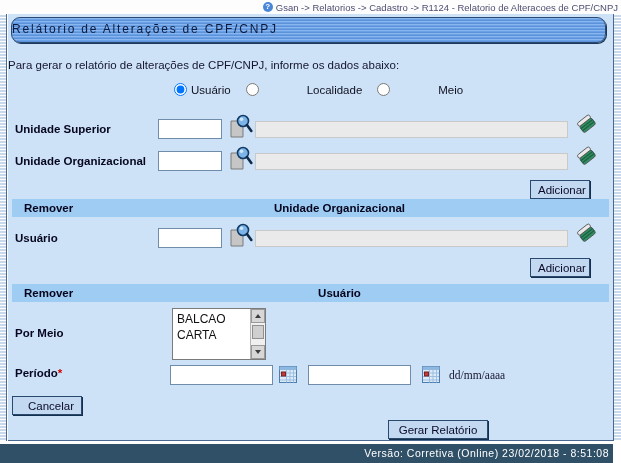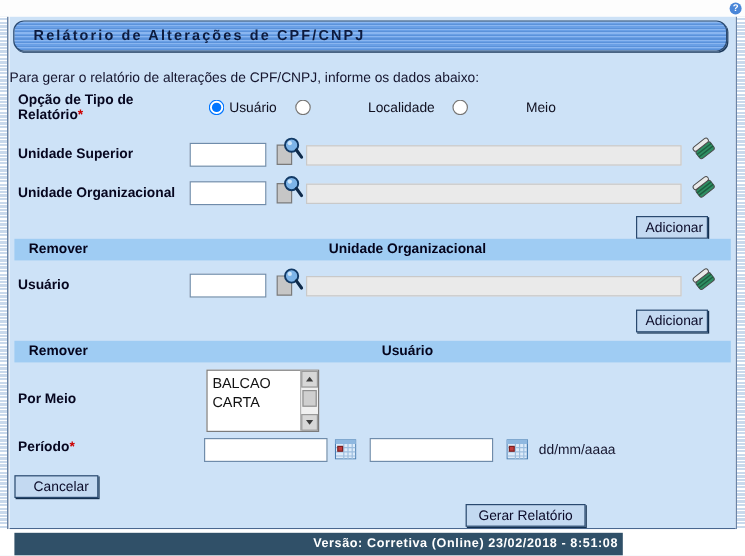--- a/index.html
+++ b/index.html
@@ -19,21 +19,21 @@
   .edge.left  { left:0; border-right:1px solid #49678f; }
   .edge.right { right:0; border-left:1px solid #49678f; width:8px; }
 
   
   .content { position:absolute; left:8px; top:14px; width:605px; height:427px;
              background:#cde2f7; border-bottom:1px solid #49678f; }
 
   .titlebar { position:absolute; left:3px; top:3px; width:595px; height:26px;
               background:repeating-linear-gradient(180deg,#8ab6f0 0 1px,#6aa0e6 1px 2px,#5b92da 2px 3px);
               border:1px solid #2a4a72; border-radius:9px; box-shadow:1px 1px 0 #1d3a5c; }
-  .titlebar span { display:block; padding-left:16px; line-height:23px; font-size:12px; font-weight:bold;
+  .titlebar span { display:block; line-height:23px; font-size:12px; font-weight:normal;
                    letter-spacing:1.8px; color:#0d1b3e; }
 
   .intro { position:absolute; left:0; top:45px; font-size:11.5px; color:#15152e; }
 
   .lbl { position:absolute; font-weight:bold; font-size:11.5px; color:#06061f; }
   .req { color:#cc0000; }
 
   .radio-row { position:absolute; left:166px; top:69px; display:flex; align-items:center;
                font-size:11.5px; color:#101020; }
   .radio-row input { width:13px; height:13px; margin:0 4px 0 0; }
@@ -61,50 +61,48 @@
   .listbox .opt { font-size:12px; height:16px; line-height:16px; padding-left:4px; color:#111; cursor:default; }
   .listbox .sb { width:15px; border-left:1px solid #b5b5b5; display:flex; flex-direction:column; background:#f0f0f0; }
   .sb-btn { width:14px; height:14px; background:#d7d7d7; border:1px solid #9a9a9a;
             display:flex; align-items:center; justify-content:center; cursor:pointer; flex:0 0 auto; }
   .tri-up   { width:0; height:0; border-left:3px solid transparent; border-right:3px solid transparent; border-bottom:4px solid #3c3c3c; }
   .tri-down { width:0; height:0; border-left:3px solid transparent; border-right:3px solid transparent; border-top:4px solid #3c3c3c; }
   .sb-track { flex:1; position:relative; }
   .sb-thumb { position:absolute; left:1px; top:2px; width:12px; height:14px; background:#cfcfcf; border:1px solid #909090; cursor:pointer; }
 
   .date-input { width:103px; }
-  .hint { position:absolute; left:441px; top:355px; font-size:11.5px; color:#15152e; }
+  .hint { position:absolute; left:441px; top:355px; font-size:11.5px; color:#15152e;font-family:Liberation Serif, serif; }
 
   .white-strip { position:absolute; left:0; top:441px; width:621px; height:3px; background:#ffffff; }
-  .versionbar { position:absolute; left:12px; top:444px; width:507px; height:19px; background:#305068;
-                color:#ffffff; font-size:10.5px; font-weight:bold; letter-spacing:0.5px;
+  .versionbar { position:absolute; left:0; top:444px; width:613px; height:19px; background:#305068;
+                color:#ffffff; font-size:10.5px; font-weight:normal; letter-spacing:0.5px;
                 text-align:right; line-height:18px; padding-right:4px; }
 </style>
 </head>
 <body>
 
 <div class="screen">
 
   <div class="topbar">
     <span class="help-icon">?</span>
+    <span class="breadcrumb">Gsan -&gt; Relatorios -&gt; Cadastro -&gt; R1124 - Relatorio de Alteracoes de CPF/CNPJ</span>
   </div>
 
   <div class="edge left"></div>
   <div class="edge right"></div>
 
   <div class="content">
 
     <div class="titlebar">
       <span>Relátorio de Alterações de CPF/CNPJ</span>
     </div>
 
     <div class="intro">Para gerar o relatório de alterações de CPF/CNPJ, informe os dados abaixo:</div>
 
-    <div class="lbl" style="left:7px; top:64px; width:118px;">
-      <span>Opção de Tipo de Relatório</span><span class="req">*</span>
-    </div>
 
     <div class="radio-row">
       <span class="pair">
         <input type="radio" name="tipoRelatorio" checked="checked" style="">
         <span>Usuário</span>
       </span>
       <span class="pair">
         <input type="radio" name="tipoRelatorio" style="">
         <span>Localidade</span>
       </span>

